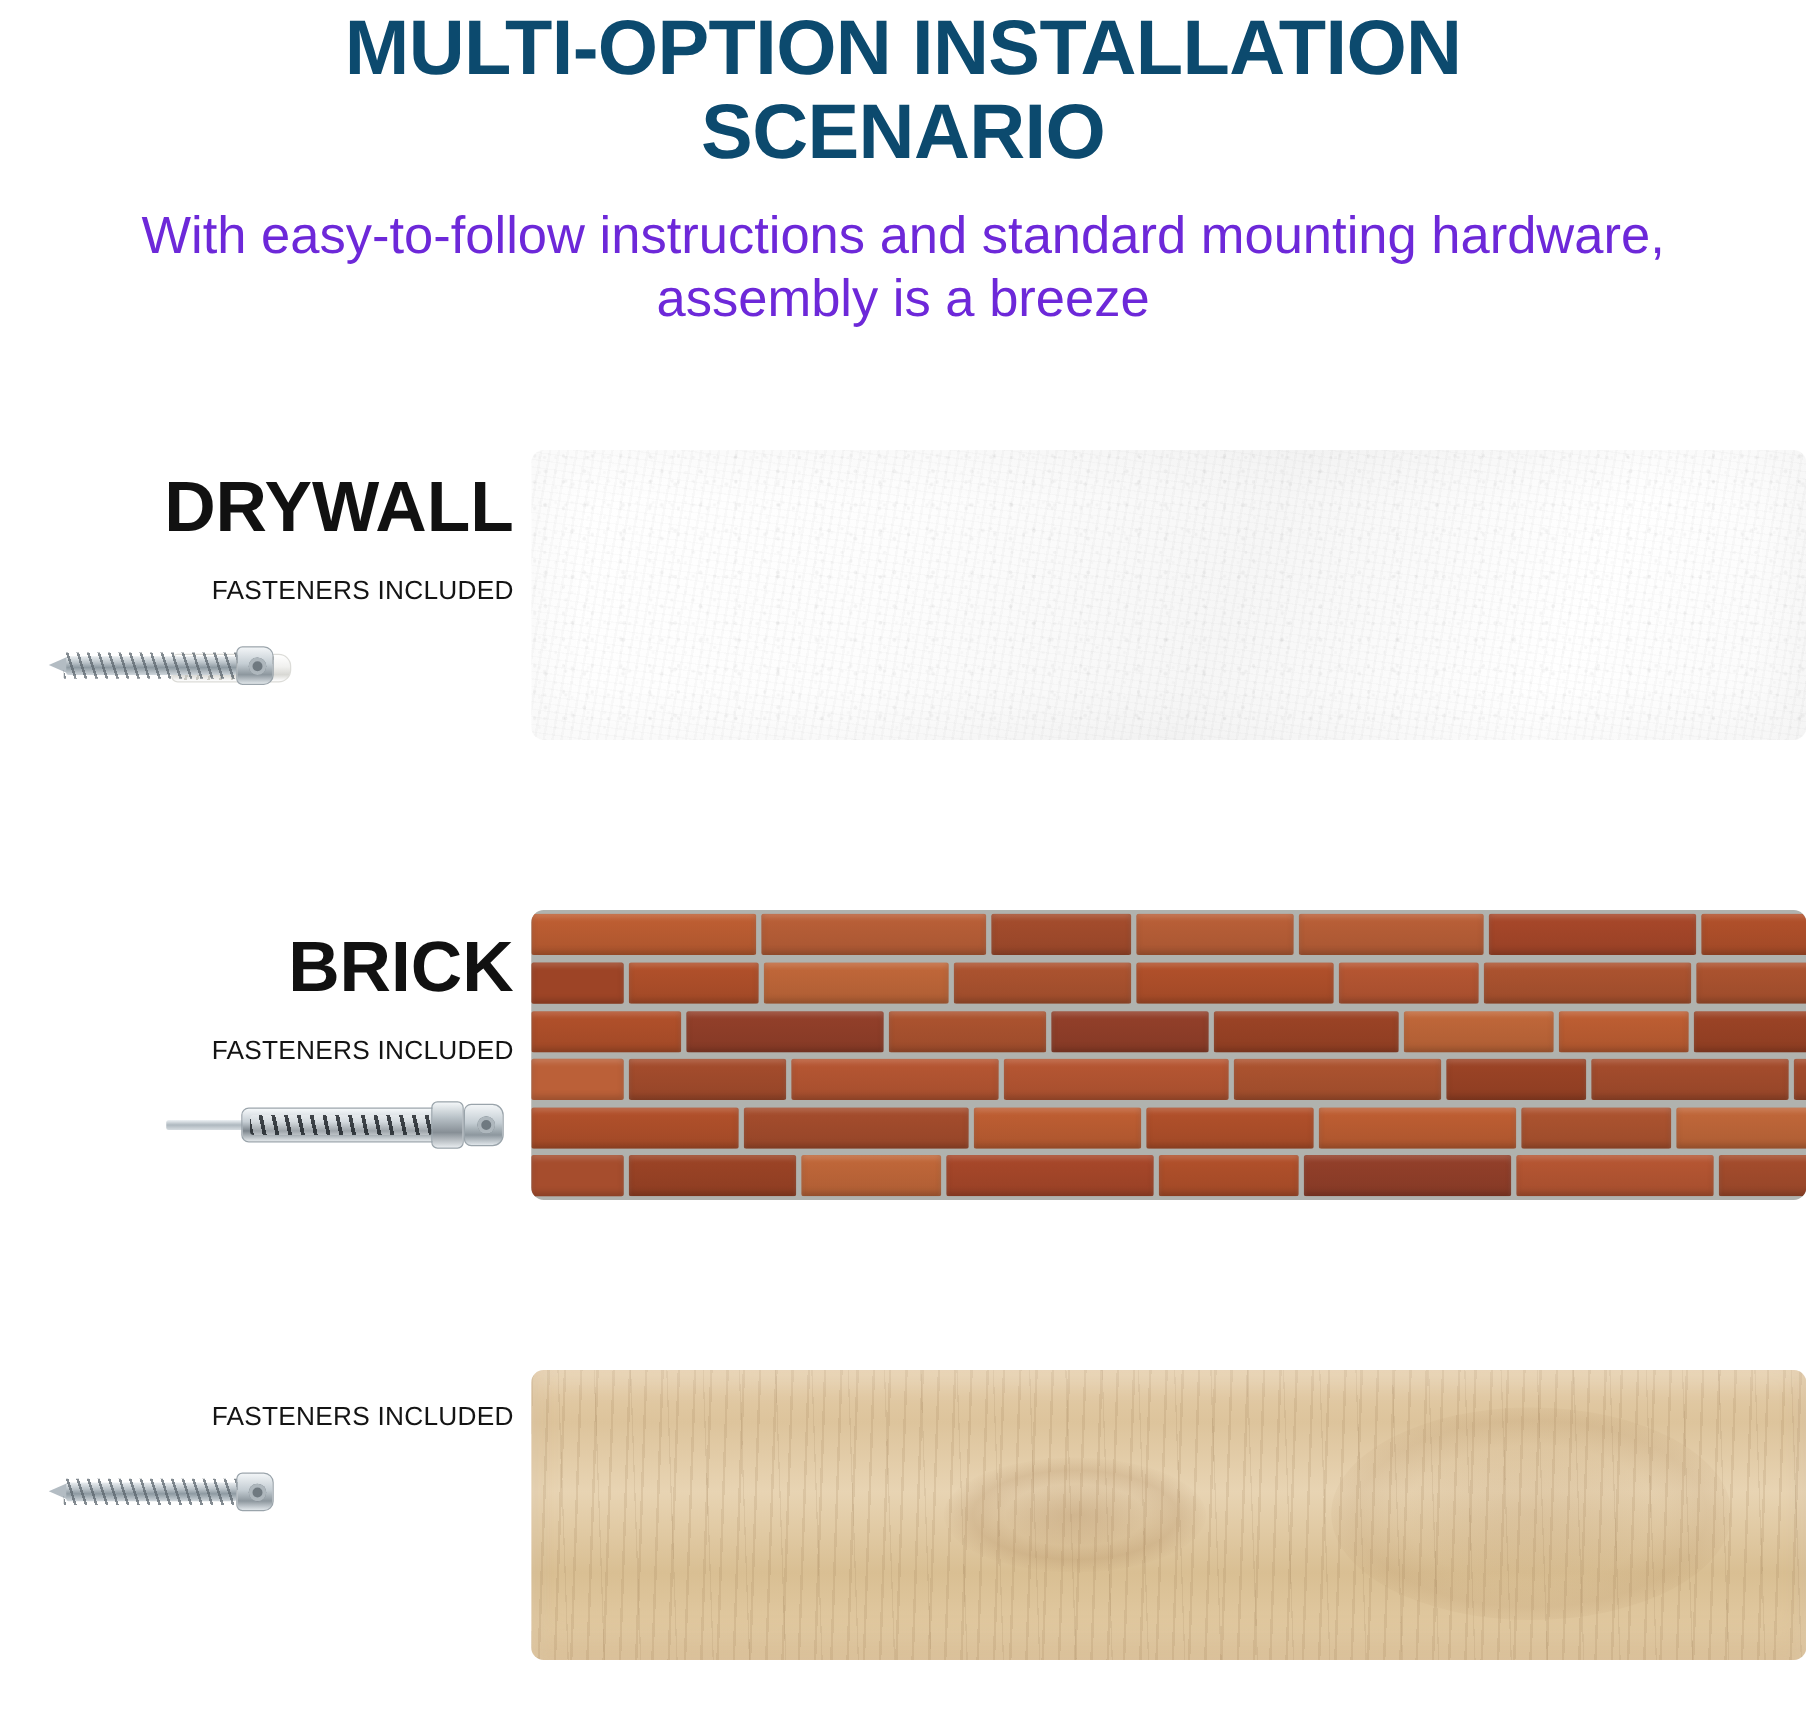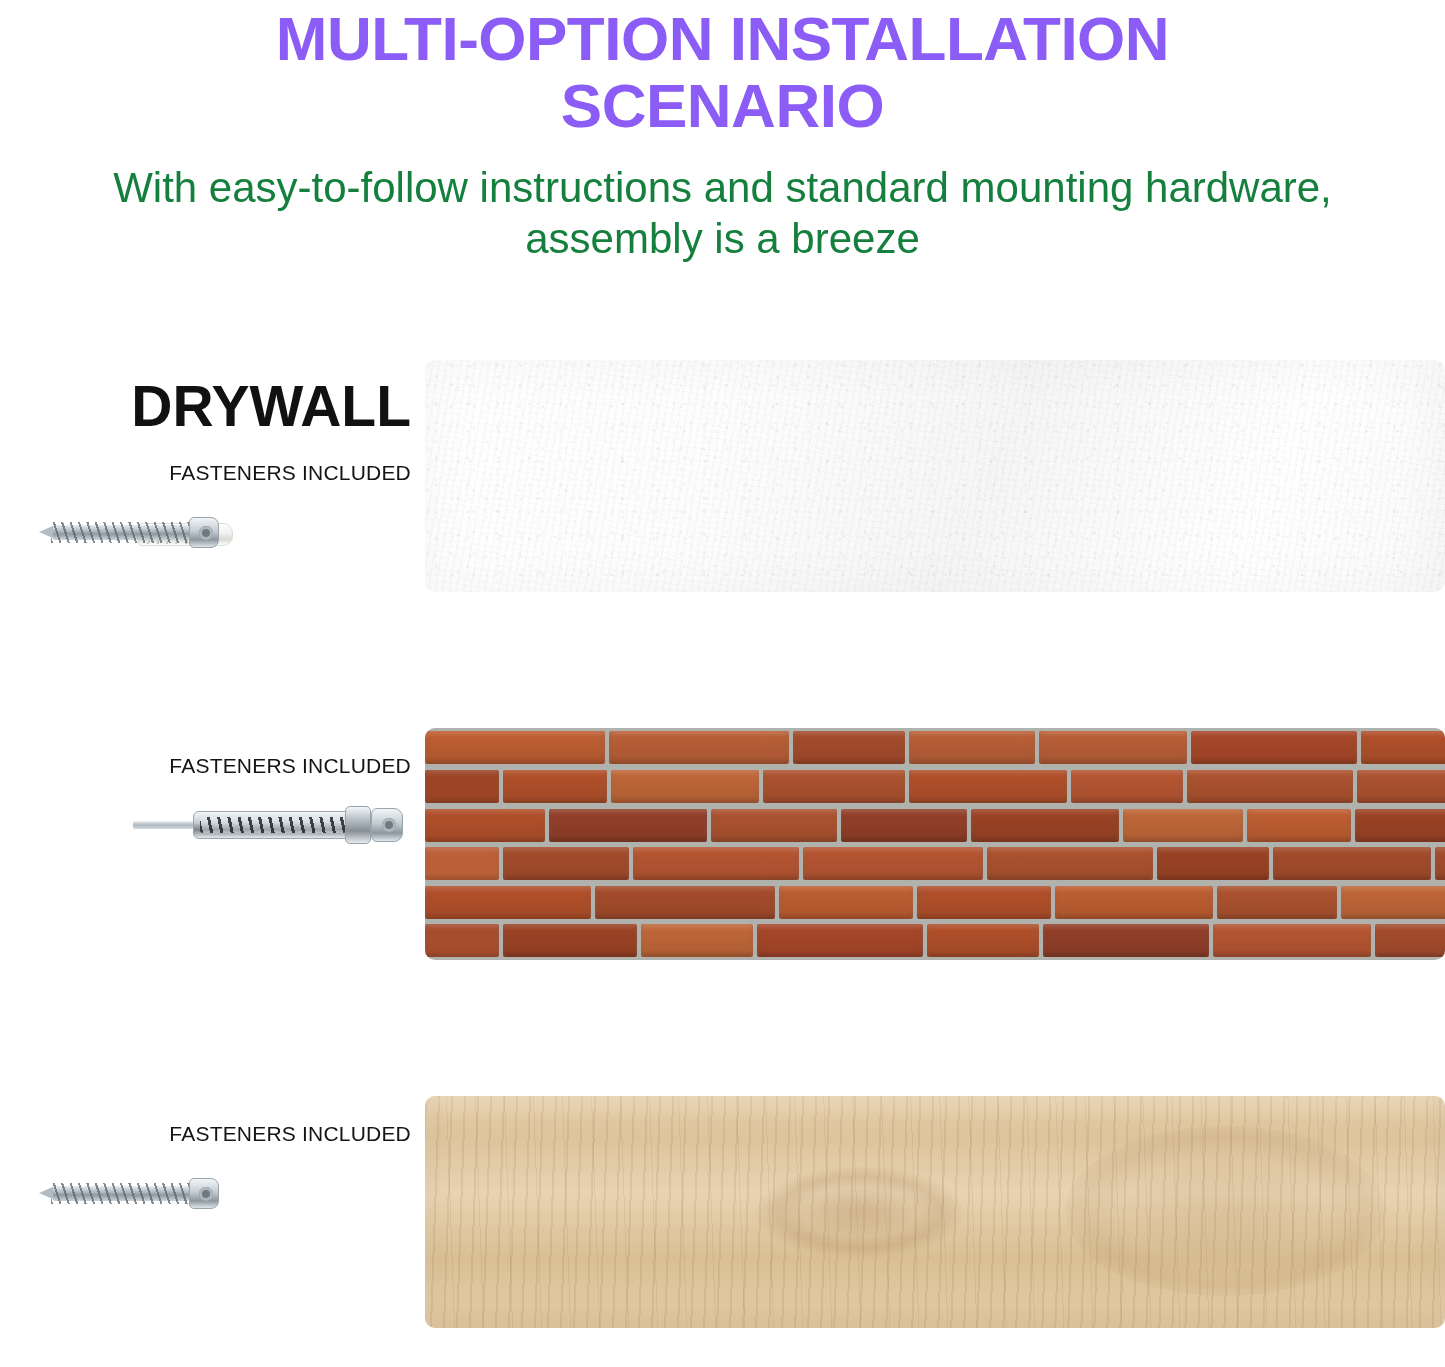--- a/index.html
+++ b/index.html
@@ -20,30 +20,30 @@
   
   .header {
     padding-top: 6px;
     text-align: center;
   }
   .title {
     font-size: 62px;
     font-weight: 700;
     letter-spacing: -0.5px;
     line-height: 1.08;
-    color: #8b5cf6;
+    color: #0c4a6e;
     max-width: 1180px;
     margin: 0 auto;
   }
   .subtitle {
     margin-top: 22px;
     font-size: 42px;
     font-weight: 400;
     line-height: 1.22;
-    color: #15803d;
+    color: #6d28d9;
     max-width: 1260px;
     margin-left: auto;
     margin-right: auto;
   }
 
   
   .rows {
     position: relative;
     margin-top: 96px;
   }
@@ -370,20 +370,21 @@
             <div class="threads"></div>
             <div class="head"></div>
           </div>
         </div>
       </div>
       <div class="swatch swatch-drywall"></div>
     </div>
 
     <div class="row">
       <div class="labels">
+        <div class="mat-name">BRICK</div>
         <div class="fasteners">FASTENERS INCLUDED</div>
         <div class="hardware">
           <div class="molly">
             <div class="rod"></div>
             <div class="sleeve"></div>
             <div class="collar"></div>
             <div class="head2"></div>
           </div>
         </div>
       </div>

